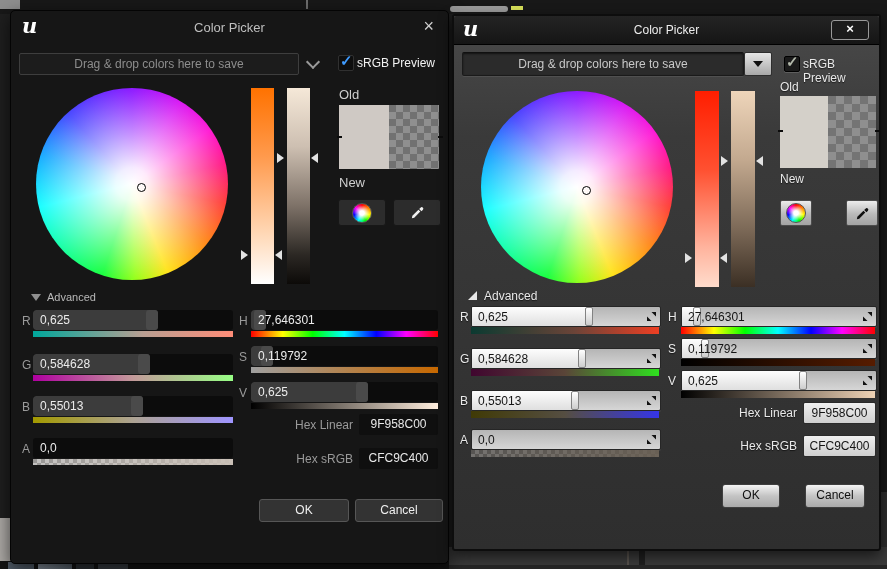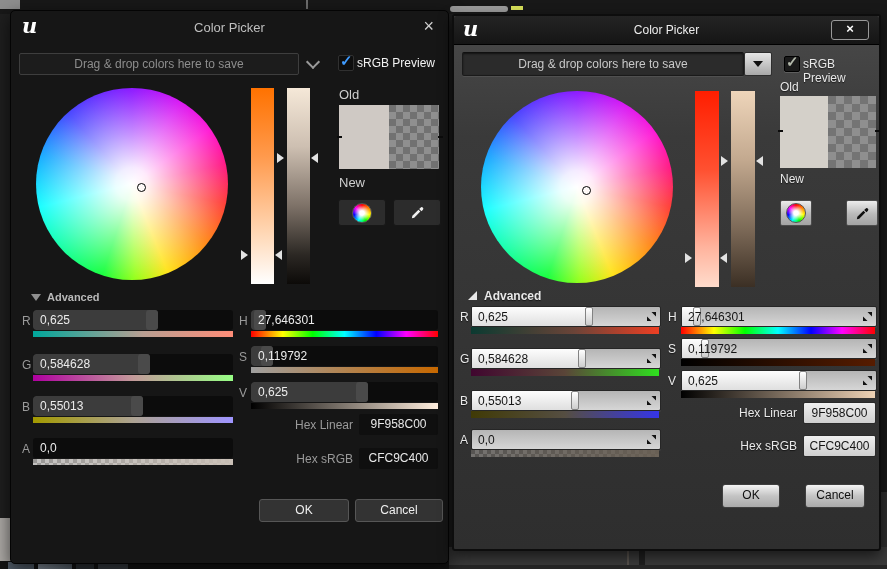--- a/index.html
+++ b/index.html
@@ -34,21 +34,21 @@
   .tick{position:absolute;width:5px;height:2px;background:#0b0b0b}
   .ibtn-dark{position:absolute;width:46px;height:25px;background:#2c2c2c;border:1px solid #171717;border-radius:3px;
      display:flex;align-items:center;justify-content:center}
   .ibtn-light{position:absolute;width:30px;height:24px;background:linear-gradient(#ececec,#b9b9b9 55%,#a3a3a3);
      border:1px solid #4c4c4c;border-radius:2px;display:flex;align-items:center;justify-content:center}
   .wheelicon{width:18px;height:18px;border-radius:50%;border:1px solid #555;
      background:radial-gradient(circle,#fff 0 18%,rgba(255,255,255,0) 62%),
        conic-gradient(#ff0000,#ff8000,#ffff00,#00ff00,#00ffff,#0000ff,#ff00ff,#ff0000)}
   .advtri-d{width:0;height:0;border-left:5px solid transparent;border-right:5px solid transparent;border-top:7px solid #8f8f8f}
   .advtri-r{width:0;height:0;border-left:9px solid transparent;border-bottom:9px solid #e8e8e8}
-  .advlab{font-weight:bold;font-size:11px}
+  .advlab{font-weight:normal;font-size:11px}
   .chan{font-size:12px}
   .sd{position:absolute;height:20px;background:#0c0c0c;border-radius:3px;overflow:hidden}
   .sd .fill{position:absolute;left:0;top:0;bottom:0;background:#3c3c3c;border-radius:3px 4px 4px 3px}
   .sd .knob{position:absolute;top:0;bottom:0;width:12px;background:#4a4a4a;border-radius:3px}
   .sd .val{position:absolute;left:7px;top:3px;color:#ececec}
   .strip{position:absolute;height:6px}
   .hexbox-d{position:absolute;height:21px;background:#0f0f0f;border-radius:2px;color:#e8e8e8;text-align:center;line-height:21px}
   .btn-dark{position:absolute;height:21px;background:#333;border:1px solid #565656;border-radius:3px;color:#efefef;
      text-align:center;line-height:20px;font-size:12px}
   

